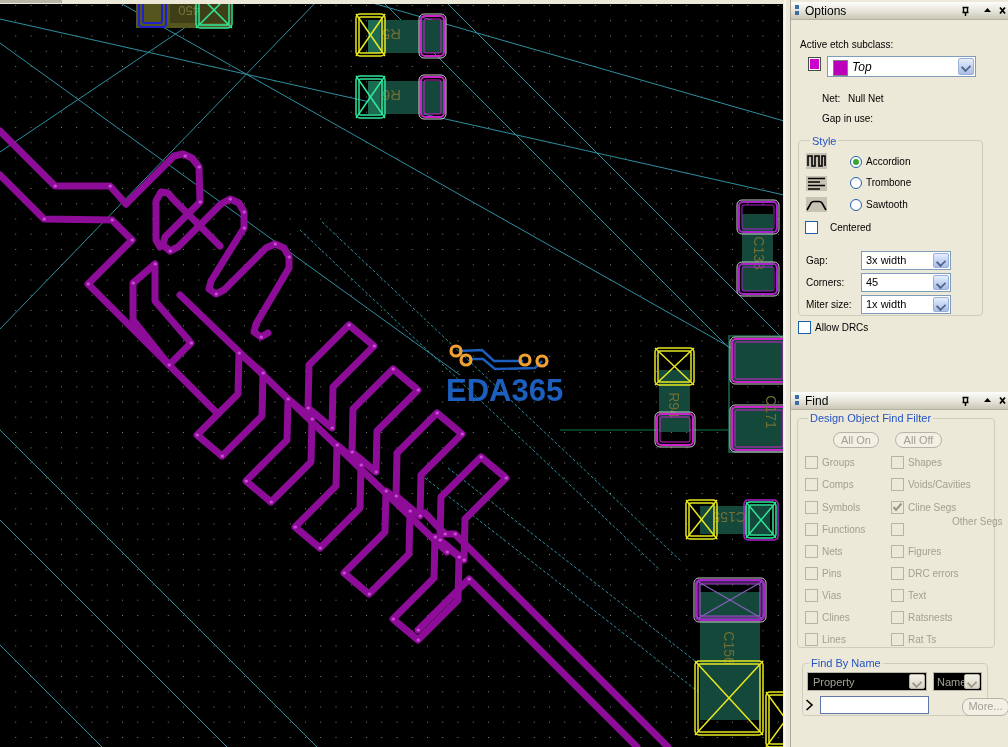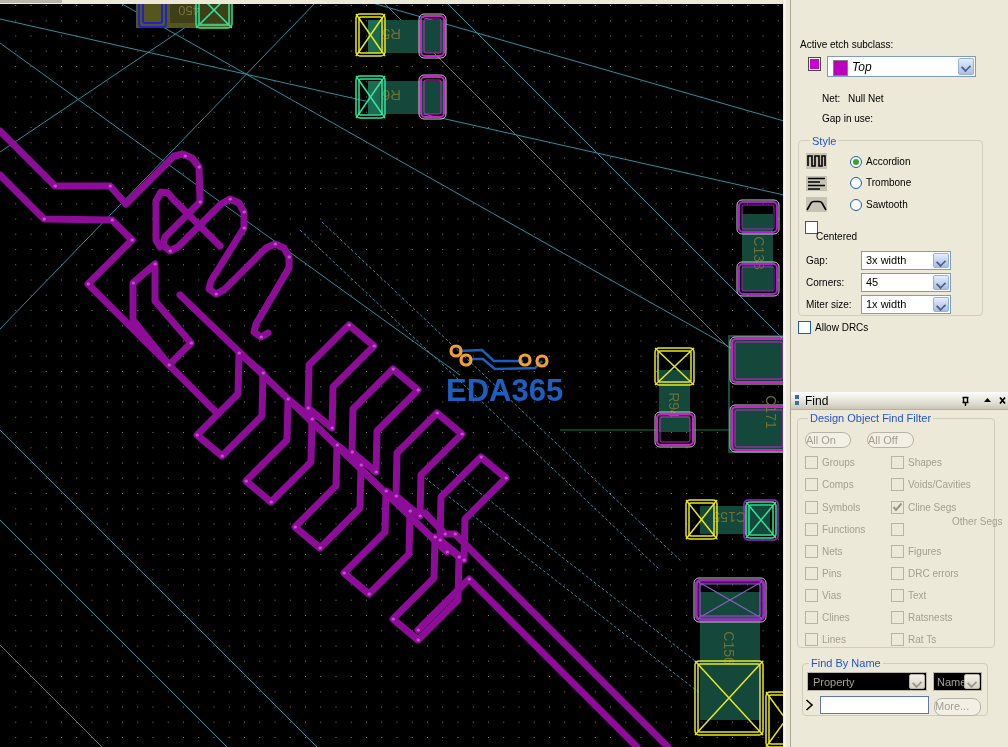--- a/index.html
+++ b/index.html
@@ -31,21 +31,21 @@
   .combo{position:absolute;background:#fff;border:1px solid #7f9db9;box-sizing:border-box;}
   .combo .btn{position:absolute;right:1px;top:1px;bottom:1px;width:16px;border-radius:2px;
       background:linear-gradient(#e6eefc,#c4d4f2 50%,#aabfe8);border:1px solid #9ab0d8;box-sizing:border-box;}
   .combo .btn:after{content:"";position:absolute;left:3px;top:4px;width:6px;height:6px;
       border-left:2px solid #4d6185;border-bottom:2px solid #4d6185;transform:rotate(-45deg) scale(1,0.8);}
   .combo.dis{background:#000000;border-color:#b7b4a6;}
   .combo.dis .btn{background:linear-gradient(#f4f2e8,#d8d5c5);border-color:#b7b4a6;}
   .combo.dis .btn:after{border-color:#9a978a;}
 
   .xpbtn{position:absolute;border:1px solid #b7b4a6;border-radius:8px;background:#f2efe4;
-       color:#a3a093;font-size:11px;text-align:left;}
+       color:#a3a093;font-size:11px;text-align:center;margin-left:28px;}
   .radio{position:absolute;width:12px;height:12px;border-radius:50%;background:#fff;border:1px solid #1d5fa9;box-sizing:border-box;}
   .radio.sel:after{content:"";position:absolute;left:2px;top:2px;width:6px;height:6px;border-radius:50%;
        background:#37a42c;}
 </style>
 </head>
 <body>
 <div id="canvas">
 <svg id="cv" width="784" height="747" viewBox="0 0 784 747" style="position:absolute;left:0;top:0;">
 <rect x="0" y="0" width="784" height="747" fill="#000"></rect>
 <path d="M15.2 5.5h1 M30.5 5.5h1 M45.8 5.5h1 M61.0 5.5h1 M76.2 5.5h1 M91.5 5.5h1 M106.8 5.5h1 M122.0 5.5h1 M137.2 5.5h1 M152.5 5.5h1 M167.8 5.5h1 M183.0 5.5h1 M198.2 5.5h1 M213.5 5.5h1 M228.8 5.5h1 M244.0 5.5h1 M259.2 5.5h1 M274.5 5.5h1 M289.8 5.5h1 M305.0 5.5h1 M320.2 5.5h1 M335.5 5.5h1 M350.8 5.5h1 M366.0 5.5h1 M381.2 5.5h1 M396.5 5.5h1 M411.8 5.5h1 M427.0 5.5h1 M442.2 5.5h1 M457.5 5.5h1 M472.8 5.5h1 M488.0 5.5h1 M503.2 5.5h1 M518.5 5.5h1 M533.8 5.5h1 M549.0 5.5h1 M564.2 5.5h1 M579.5 5.5h1 M594.8 5.5h1 M610.0 5.5h1 M625.2 5.5h1 M640.5 5.5h1 M655.8 5.5h1 M671.0 5.5h1 M686.2 5.5h1 M701.5 5.5h1 M716.8 5.5h1 M732.0 5.5h1 M747.2 5.5h1 M762.5 5.5h1 M777.8 5.5h1 M15.2 20.8h1 M30.5 20.8h1 M45.8 20.8h1 M61.0 20.8h1 M76.2 20.8h1 M91.5 20.8h1 M106.8 20.8h1 M122.0 20.8h1 M137.2 20.8h1 M152.5 20.8h1 M167.8 20.8h1 M183.0 20.8h1 M198.2 20.8h1 M213.5 20.8h1 M228.8 20.8h1 M244.0 20.8h1 M259.2 20.8h1 M274.5 20.8h1 M289.8 20.8h1 M305.0 20.8h1 M320.2 20.8h1 M335.5 20.8h1 M350.8 20.8h1 M366.0 20.8h1 M381.2 20.8h1 M396.5 20.8h1 M411.8 20.8h1 M427.0 20.8h1 M442.2 20.8h1 M457.5 20.8h1 M472.8 20.8h1 M488.0 20.8h1 M503.2 20.8h1 M518.5 20.8h1 M533.8 20.8h1 M549.0 20.8h1 M564.2 20.8h1 M579.5 20.8h1 M594.8 20.8h1 M610.0 20.8h1 M625.2 20.8h1 M640.5 20.8h1 M655.8 20.8h1 M671.0 20.8h1 M686.2 20.8h1 M701.5 20.8h1 M716.8 20.8h1 M732.0 20.8h1 M747.2 20.8h1 M762.5 20.8h1 M777.8 20.8h1 M15.2 36.0h1 M30.5 36.0h1 M45.8 36.0h1 M61.0 36.0h1 M76.2 36.0h1 M91.5 36.0h1 M106.8 36.0h1 M122.0 36.0h1 M137.2 36.0h1 M152.5 36.0h1 M167.8 36.0h1 M183.0 36.0h1 M198.2 36.0h1 M213.5 36.0h1 M228.8 36.0h1 M244.0 36.0h1 M259.2 36.0h1 M274.5 36.0h1 M289.8 36.0h1 M305.0 36.0h1 M320.2 36.0h1 M335.5 36.0h1 M350.8 36.0h1 M366.0 36.0h1 M381.2 36.0h1 M396.5 36.0h1 M411.8 36.0h1 M427.0 36.0h1 M442.2 36.0h1 M457.5 36.0h1 M472.8 36.0h1 M488.0 36.0h1 M503.2 36.0h1 M518.5 36.0h1 M533.8 36.0h1 M549.0 36.0h1 M564.2 36.0h1 M579.5 36.0h1 M594.8 36.0h1 M610.0 36.0h1 M625.2 36.0h1 M640.5 36.0h1 M655.8 36.0h1 M671.0 36.0h1 M686.2 36.0h1 M701.5 36.0h1 M716.8 36.0h1 M732.0 36.0h1 M747.2 36.0h1 M762.5 36.0h1 M777.8 36.0h1 M15.2 51.2h1 M30.5 51.2h1 M45.8 51.2h1 M61.0 51.2h1 M76.2 51.2h1 M91.5 51.2h1 M106.8 51.2h1 M122.0 51.2h1 M137.2 51.2h1 M152.5 51.2h1 M167.8 51.2h1 M183.0 51.2h1 M198.2 51.2h1 M213.5 51.2h1 M228.8 51.2h1 M244.0 51.2h1 M259.2 51.2h1 M274.5 51.2h1 M289.8 51.2h1 M305.0 51.2h1 M320.2 51.2h1 M335.5 51.2h1 M350.8 51.2h1 M366.0 51.2h1 M381.2 51.2h1 M396.5 51.2h1 M411.8 51.2h1 M427.0 51.2h1 M442.2 51.2h1 M457.5 51.2h1 M472.8 51.2h1 M488.0 51.2h1 M503.2 51.2h1 M518.5 51.2h1 M533.8 51.2h1 M549.0 51.2h1 M564.2 51.2h1 M579.5 51.2h1 M594.8 51.2h1 M610.0 51.2h1 M625.2 51.2h1 M640.5 51.2h1 M655.8 51.2h1 M671.0 51.2h1 M686.2 51.2h1 M701.5 51.2h1 M716.8 51.2h1 M732.0 51.2h1 M747.2 51.2h1 M762.5 51.2h1 M777.8 51.2h1 M15.2 66.5h1 M30.5 66.5h1 M45.8 66.5h1 M61.0 66.5h1 M76.2 66.5h1 M91.5 66.5h1 M106.8 66.5h1 M122.0 66.5h1 M137.2 66.5h1 M152.5 66.5h1 M167.8 66.5h1 M183.0 66.5h1 M198.2 66.5h1 M213.5 66.5h1 M228.8 66.5h1 M244.0 66.5h1 M259.2 66.5h1 M274.5 66.5h1 M289.8 66.5h1 M305.0 66.5h1 M320.2 66.5h1 M335.5 66.5h1 M350.8 66.5h1 M366.0 66.5h1 M381.2 66.5h1 M396.5 66.5h1 M411.8 66.5h1 M427.0 66.5h1 M442.2 66.5h1 M457.5 66.5h1 M472.8 66.5h1 M488.0 66.5h1 M503.2 66.5h1 M518.5 66.5h1 M533.8 66.5h1 M549.0 66.5h1 M564.2 66.5h1 M579.5 66.5h1 M594.8 66.5h1 M610.0 66.5h1 M625.2 66.5h1 M640.5 66.5h1 M655.8 66.5h1 M671.0 66.5h1 M686.2 66.5h1 M701.5 66.5h1 M716.8 66.5h1 M732.0 66.5h1 M747.2 66.5h1 M762.5 66.5h1 M777.8 66.5h1 M15.2 81.8h1 M30.5 81.8h1 M45.8 81.8h1 M61.0 81.8h1 M76.2 81.8h1 M91.5 81.8h1 M106.8 81.8h1 M122.0 81.8h1 M137.2 81.8h1 M152.5 81.8h1 M167.8 81.8h1 M183.0 81.8h1 M198.2 81.8h1 M213.5 81.8h1 M228.8 81.8h1 M244.0 81.8h1 M259.2 81.8h1 M274.5 81.8h1 M289.8 81.8h1 M305.0 81.8h1 M320.2 81.8h1 M335.5 81.8h1 M350.8 81.8h1 M366.0 81.8h1 M381.2 81.8h1 M396.5 81.8h1 M411.8 81.8h1 M427.0 81.8h1 M442.2 81.8h1 M457.5 81.8h1 M472.8 81.8h1 M488.0 81.8h1 M503.2 81.8h1 M518.5 81.8h1 M533.8 81.8h1 M549.0 81.8h1 M564.2 81.8h1 M579.5 81.8h1 M594.8 81.8h1 M610.0 81.8h1 M625.2 81.8h1 M640.5 81.8h1 M655.8 81.8h1 M671.0 81.8h1 M686.2 81.8h1 M701.5 81.8h1 M716.8 81.8h1 M732.0 81.8h1 M747.2 81.8h1 M762.5 81.8h1 M777.8 81.8h1 M15.2 97.0h1 M30.5 97.0h1 M45.8 97.0h1 M61.0 97.0h1 M76.2 97.0h1 M91.5 97.0h1 M106.8 97.0h1 M122.0 97.0h1 M137.2 97.0h1 M152.5 97.0h1 M167.8 97.0h1 M183.0 97.0h1 M198.2 97.0h1 M213.5 97.0h1 M228.8 97.0h1 M244.0 97.0h1 M259.2 97.0h1 M274.5 97.0h1 M289.8 97.0h1 M305.0 97.0h1 M320.2 97.0h1 M335.5 97.0h1 M350.8 97.0h1 M366.0 97.0h1 M381.2 97.0h1 M396.5 97.0h1 M411.8 97.0h1 M427.0 97.0h1 M442.2 97.0h1 M457.5 97.0h1 M472.8 97.0h1 M488.0 97.0h1 M503.2 97.0h1 M518.5 97.0h1 M533.8 97.0h1 M549.0 97.0h1 M564.2 97.0h1 M579.5 97.0h1 M594.8 97.0h1 M610.0 97.0h1 M625.2 97.0h1 M640.5 97.0h1 M655.8 97.0h1 M671.0 97.0h1 M686.2 97.0h1 M701.5 97.0h1 M716.8 97.0h1 M732.0 97.0h1 M747.2 97.0h1 M762.5 97.0h1 M777.8 97.0h1 M15.2 112.2h1 M30.5 112.2h1 M45.8 112.2h1 M61.0 112.2h1 M76.2 112.2h1 M91.5 112.2h1 M106.8 112.2h1 M122.0 112.2h1 M137.2 112.2h1 M152.5 112.2h1 M167.8 112.2h1 M183.0 112.2h1 M198.2 112.2h1 M213.5 112.2h1 M228.8 112.2h1 M244.0 112.2h1 M259.2 112.2h1 M274.5 112.2h1 M289.8 112.2h1 M305.0 112.2h1 M320.2 112.2h1 M335.5 112.2h1 M350.8 112.2h1 M366.0 112.2h1 M381.2 112.2h1 M396.5 112.2h1 M411.8 112.2h1 M427.0 112.2h1 M442.2 112.2h1 M457.5 112.2h1 M472.8 112.2h1 M488.0 112.2h1 M503.2 112.2h1 M518.5 112.2h1 M533.8 112.2h1 M549.0 112.2h1 M564.2 112.2h1 M579.5 112.2h1 M594.8 112.2h1 M610.0 112.2h1 M625.2 112.2h1 M640.5 112.2h1 M655.8 112.2h1 M671.0 112.2h1 M686.2 112.2h1 M701.5 112.2h1 M716.8 112.2h1 M732.0 112.2h1 M747.2 112.2h1 M762.5 112.2h1 M777.8 112.2h1 M15.2 127.5h1 M30.5 127.5h1 M45.8 127.5h1 M61.0 127.5h1 M76.2 127.5h1 M91.5 127.5h1 M106.8 127.5h1 M122.0 127.5h1 M137.2 127.5h1 M152.5 127.5h1 M167.8 127.5h1 M183.0 127.5h1 M198.2 127.5h1 M213.5 127.5h1 M228.8 127.5h1 M244.0 127.5h1 M259.2 127.5h1 M274.5 127.5h1 M289.8 127.5h1 M305.0 127.5h1 M320.2 127.5h1 M335.5 127.5h1 M350.8 127.5h1 M366.0 127.5h1 M381.2 127.5h1 M396.5 127.5h1 M411.8 127.5h1 M427.0 127.5h1 M442.2 127.5h1 M457.5 127.5h1 M472.8 127.5h1 M488.0 127.5h1 M503.2 127.5h1 M518.5 127.5h1 M533.8 127.5h1 M549.0 127.5h1 M564.2 127.5h1 M579.5 127.5h1 M594.8 127.5h1 M610.0 127.5h1 M625.2 127.5h1 M640.5 127.5h1 M655.8 127.5h1 M671.0 127.5h1 M686.2 127.5h1 M701.5 127.5h1 M716.8 127.5h1 M732.0 127.5h1 M747.2 127.5h1 M762.5 127.5h1 M777.8 127.5h1 M15.2 142.8h1 M30.5 142.8h1 M45.8 142.8h1 M61.0 142.8h1 M76.2 142.8h1 M91.5 142.8h1 M106.8 142.8h1 M122.0 142.8h1 M137.2 142.8h1 M152.5 142.8h1 M167.8 142.8h1 M183.0 142.8h1 M198.2 142.8h1 M213.5 142.8h1 M228.8 142.8h1 M244.0 142.8h1 M259.2 142.8h1 M274.5 142.8h1 M289.8 142.8h1 M305.0 142.8h1 M320.2 142.8h1 M335.5 142.8h1 M350.8 142.8h1 M366.0 142.8h1 M381.2 142.8h1 M396.5 142.8h1 M411.8 142.8h1 M427.0 142.8h1 M442.2 142.8h1 M457.5 142.8h1 M472.8 142.8h1 M488.0 142.8h1 M503.2 142.8h1 M518.5 142.8h1 M533.8 142.8h1 M549.0 142.8h1 M564.2 142.8h1 M579.5 142.8h1 M594.8 142.8h1 M610.0 142.8h1 M625.2 142.8h1 M640.5 142.8h1 M655.8 142.8h1 M671.0 142.8h1 M686.2 142.8h1 M701.5 142.8h1 M716.8 142.8h1 M732.0 142.8h1 M747.2 142.8h1 M762.5 142.8h1 M777.8 142.8h1 M15.2 158.0h1 M30.5 158.0h1 M45.8 158.0h1 M61.0 158.0h1 M76.2 158.0h1 M91.5 158.0h1 M106.8 158.0h1 M122.0 158.0h1 M137.2 158.0h1 M152.5 158.0h1 M167.8 158.0h1 M183.0 158.0h1 M198.2 158.0h1 M213.5 158.0h1 M228.8 158.0h1 M244.0 158.0h1 M259.2 158.0h1 M274.5 158.0h1 M289.8 158.0h1 M305.0 158.0h1 M320.2 158.0h1 M335.5 158.0h1 M350.8 158.0h1 M366.0 158.0h1 M381.2 158.0h1 M396.5 158.0h1 M411.8 158.0h1 M427.0 158.0h1 M442.2 158.0h1 M457.5 158.0h1 M472.8 158.0h1 M488.0 158.0h1 M503.2 158.0h1 M518.5 158.0h1 M533.8 158.0h1 M549.0 158.0h1 M564.2 158.0h1 M579.5 158.0h1 M594.8 158.0h1 M610.0 158.0h1 M625.2 158.0h1 M640.5 158.0h1 M655.8 158.0h1 M671.0 158.0h1 M686.2 158.0h1 M701.5 158.0h1 M716.8 158.0h1 M732.0 158.0h1 M747.2 158.0h1 M762.5 158.0h1 M777.8 158.0h1 M15.2 173.2h1 M30.5 173.2h1 M45.8 173.2h1 M61.0 173.2h1 M76.2 173.2h1 M91.5 173.2h1 M106.8 173.2h1 M122.0 173.2h1 M137.2 173.2h1 M152.5 173.2h1 M167.8 173.2h1 M183.0 173.2h1 M198.2 173.2h1 M213.5 173.2h1 M228.8 173.2h1 M244.0 173.2h1 M259.2 173.2h1 M274.5 173.2h1 M289.8 173.2h1 M305.0 173.2h1 M320.2 173.2h1 M335.5 173.2h1 M350.8 173.2h1 M366.0 173.2h1 M381.2 173.2h1 M396.5 173.2h1 M411.8 173.2h1 M427.0 173.2h1 M442.2 173.2h1 M457.5 173.2h1 M472.8 173.2h1 M488.0 173.2h1 M503.2 173.2h1 M518.5 173.2h1 M533.8 173.2h1 M549.0 173.2h1 M564.2 173.2h1 M579.5 173.2h1 M594.8 173.2h1 M610.0 173.2h1 M625.2 173.2h1 M640.5 173.2h1 M655.8 173.2h1 M671.0 173.2h1 M686.2 173.2h1 M701.5 173.2h1 M716.8 173.2h1 M732.0 173.2h1 M747.2 173.2h1 M762.5 173.2h1 M777.8 173.2h1 M15.2 188.5h1 M30.5 188.5h1 M45.8 188.5h1 M61.0 188.5h1 M76.2 188.5h1 M91.5 188.5h1 M106.8 188.5h1 M122.0 188.5h1 M137.2 188.5h1 M152.5 188.5h1 M167.8 188.5h1 M183.0 188.5h1 M198.2 188.5h1 M213.5 188.5h1 M228.8 188.5h1 M244.0 188.5h1 M259.2 188.5h1 M274.5 188.5h1 M289.8 188.5h1 M305.0 188.5h1 M320.2 188.5h1 M335.5 188.5h1 M350.8 188.5h1 M366.0 188.5h1 M381.2 188.5h1 M396.5 188.5h1 M411.8 188.5h1 M427.0 188.5h1 M442.2 188.5h1 M457.5 188.5h1 M472.8 188.5h1 M488.0 188.5h1 M503.2 188.5h1 M518.5 188.5h1 M533.8 188.5h1 M549.0 188.5h1 M564.2 188.5h1 M579.5 188.5h1 M594.8 188.5h1 M610.0 188.5h1 M625.2 188.5h1 M640.5 188.5h1 M655.8 188.5h1 M671.0 188.5h1 M686.2 188.5h1 M701.5 188.5h1 M716.8 188.5h1 M732.0 188.5h1 M747.2 188.5h1 M762.5 188.5h1 M777.8 188.5h1 M15.2 203.8h1 M30.5 203.8h1 M45.8 203.8h1 M61.0 203.8h1 M76.2 203.8h1 M91.5 203.8h1 M106.8 203.8h1 M122.0 203.8h1 M137.2 203.8h1 M152.5 203.8h1 M167.8 203.8h1 M183.0 203.8h1 M198.2 203.8h1 M213.5 203.8h1 M228.8 203.8h1 M244.0 203.8h1 M259.2 203.8h1 M274.5 203.8h1 M289.8 203.8h1 M305.0 203.8h1 M320.2 203.8h1 M335.5 203.8h1 M350.8 203.8h1 M366.0 203.8h1 M381.2 203.8h1 M396.5 203.8h1 M411.8 203.8h1 M427.0 203.8h1 M442.2 203.8h1 M457.5 203.8h1 M472.8 203.8h1 M488.0 203.8h1 M503.2 203.8h1 M518.5 203.8h1 M533.8 203.8h1 M549.0 203.8h1 M564.2 203.8h1 M579.5 203.8h1 M594.8 203.8h1 M610.0 203.8h1 M625.2 203.8h1 M640.5 203.8h1 M655.8 203.8h1 M671.0 203.8h1 M686.2 203.8h1 M701.5 203.8h1 M716.8 203.8h1 M732.0 203.8h1 M747.2 203.8h1 M762.5 203.8h1 M777.8 203.8h1 M15.2 219.0h1 M30.5 219.0h1 M45.8 219.0h1 M61.0 219.0h1 M76.2 219.0h1 M91.5 219.0h1 M106.8 219.0h1 M122.0 219.0h1 M137.2 219.0h1 M152.5 219.0h1 M167.8 219.0h1 M183.0 219.0h1 M198.2 219.0h1 M213.5 219.0h1 M228.8 219.0h1 M244.0 219.0h1 M259.2 219.0h1 M274.5 219.0h1 M289.8 219.0h1 M305.0 219.0h1 M320.2 219.0h1 M335.5 219.0h1 M350.8 219.0h1 M366.0 219.0h1 M381.2 219.0h1 M396.5 219.0h1 M411.8 219.0h1 M427.0 219.0h1 M442.2 219.0h1 M457.5 219.0h1 M472.8 219.0h1 M488.0 219.0h1 M503.2 219.0h1 M518.5 219.0h1 M533.8 219.0h1 M549.0 219.0h1 M564.2 219.0h1 M579.5 219.0h1 M594.8 219.0h1 M610.0 219.0h1 M625.2 219.0h1 M640.5 219.0h1 M655.8 219.0h1 M671.0 219.0h1 M686.2 219.0h1 M701.5 219.0h1 M716.8 219.0h1 M732.0 219.0h1 M747.2 219.0h1 M762.5 219.0h1 M777.8 219.0h1 M15.2 234.2h1 M30.5 234.2h1 M45.8 234.2h1 M61.0 234.2h1 M76.2 234.2h1 M91.5 234.2h1 M106.8 234.2h1 M122.0 234.2h1 M137.2 234.2h1 M152.5 234.2h1 M167.8 234.2h1 M183.0 234.2h1 M198.2 234.2h1 M213.5 234.2h1 M228.8 234.2h1 M244.0 234.2h1 M259.2 234.2h1 M274.5 234.2h1 M289.8 234.2h1 M305.0 234.2h1 M320.2 234.2h1 M335.5 234.2h1 M350.8 234.2h1 M366.0 234.2h1 M381.2 234.2h1 M396.5 234.2h1 M411.8 234.2h1 M427.0 234.2h1 M442.2 234.2h1 M457.5 234.2h1 M472.8 234.2h1 M488.0 234.2h1 M503.2 234.2h1 M518.5 234.2h1 M533.8 234.2h1 M549.0 234.2h1 M564.2 234.2h1 M579.5 234.2h1 M594.8 234.2h1 M610.0 234.2h1 M625.2 234.2h1 M640.5 234.2h1 M655.8 234.2h1 M671.0 234.2h1 M686.2 234.2h1 M701.5 234.2h1 M716.8 234.2h1 M732.0 234.2h1 M747.2 234.2h1 M762.5 234.2h1 M777.8 234.2h1 M15.2 249.5h1 M30.5 249.5h1 M45.8 249.5h1 M61.0 249.5h1 M76.2 249.5h1 M91.5 249.5h1 M106.8 249.5h1 M122.0 249.5h1 M137.2 249.5h1 M152.5 249.5h1 M167.8 249.5h1 M183.0 249.5h1 M198.2 249.5h1 M213.5 249.5h1 M228.8 249.5h1 M244.0 249.5h1 M259.2 249.5h1 M274.5 249.5h1 M289.8 249.5h1 M305.0 249.5h1 M320.2 249.5h1 M335.5 249.5h1 M350.8 249.5h1 M366.0 249.5h1 M381.2 249.5h1 M396.5 249.5h1 M411.8 249.5h1 M427.0 249.5h1 M442.2 249.5h1 M457.5 249.5h1 M472.8 249.5h1 M488.0 249.5h1 M503.2 249.5h1 M518.5 249.5h1 M533.8 249.5h1 M549.0 249.5h1 M564.2 249.5h1 M579.5 249.5h1 M594.8 249.5h1 M610.0 249.5h1 M625.2 249.5h1 M640.5 249.5h1 M655.8 249.5h1 M671.0 249.5h1 M686.2 249.5h1 M701.5 249.5h1 M716.8 249.5h1 M732.0 249.5h1 M747.2 249.5h1 M762.5 249.5h1 M777.8 249.5h1 M15.2 264.8h1 M30.5 264.8h1 M45.8 264.8h1 M61.0 264.8h1 M76.2 264.8h1 M91.5 264.8h1 M106.8 264.8h1 M122.0 264.8h1 M137.2 264.8h1 M152.5 264.8h1 M167.8 264.8h1 M183.0 264.8h1 M198.2 264.8h1 M213.5 264.8h1 M228.8 264.8h1 M244.0 264.8h1 M259.2 264.8h1 M274.5 264.8h1 M289.8 264.8h1 M305.0 264.8h1 M320.2 264.8h1 M335.5 264.8h1 M350.8 264.8h1 M366.0 264.8h1 M381.2 264.8h1 M396.5 264.8h1 M411.8 264.8h1 M427.0 264.8h1 M442.2 264.8h1 M457.5 264.8h1 M472.8 264.8h1 M488.0 264.8h1 M503.2 264.8h1 M518.5 264.8h1 M533.8 264.8h1 M549.0 264.8h1 M564.2 264.8h1 M579.5 264.8h1 M594.8 264.8h1 M610.0 264.8h1 M625.2 264.8h1 M640.5 264.8h1 M655.8 264.8h1 M671.0 264.8h1 M686.2 264.8h1 M701.5 264.8h1 M716.8 264.8h1 M732.0 264.8h1 M747.2 264.8h1 M762.5 264.8h1 M777.8 264.8h1 M15.2 280.0h1 M30.5 280.0h1 M45.8 280.0h1 M61.0 280.0h1 M76.2 280.0h1 M91.5 280.0h1 M106.8 280.0h1 M122.0 280.0h1 M137.2 280.0h1 M152.5 280.0h1 M167.8 280.0h1 M183.0 280.0h1 M198.2 280.0h1 M213.5 280.0h1 M228.8 280.0h1 M244.0 280.0h1 M259.2 280.0h1 M274.5 280.0h1 M289.8 280.0h1 M305.0 280.0h1 M320.2 280.0h1 M335.5 280.0h1 M350.8 280.0h1 M366.0 280.0h1 M381.2 280.0h1 M396.5 280.0h1 M411.8 280.0h1 M427.0 280.0h1 M442.2 280.0h1 M457.5 280.0h1 M472.8 280.0h1 M488.0 280.0h1 M503.2 280.0h1 M518.5 280.0h1 M533.8 280.0h1 M549.0 280.0h1 M564.2 280.0h1 M579.5 280.0h1 M594.8 280.0h1 M610.0 280.0h1 M625.2 280.0h1 M640.5 280.0h1 M655.8 280.0h1 M671.0 280.0h1 M686.2 280.0h1 M701.5 280.0h1 M716.8 280.0h1 M732.0 280.0h1 M747.2 280.0h1 M762.5 280.0h1 M777.8 280.0h1 M15.2 295.2h1 M30.5 295.2h1 M45.8 295.2h1 M61.0 295.2h1 M76.2 295.2h1 M91.5 295.2h1 M106.8 295.2h1 M122.0 295.2h1 M137.2 295.2h1 M152.5 295.2h1 M167.8 295.2h1 M183.0 295.2h1 M198.2 295.2h1 M213.5 295.2h1 M228.8 295.2h1 M244.0 295.2h1 M259.2 295.2h1 M274.5 295.2h1 M289.8 295.2h1 M305.0 295.2h1 M320.2 295.2h1 M335.5 295.2h1 M350.8 295.2h1 M366.0 295.2h1 M381.2 295.2h1 M396.5 295.2h1 M411.8 295.2h1 M427.0 295.2h1 M442.2 295.2h1 M457.5 295.2h1 M472.8 295.2h1 M488.0 295.2h1 M503.2 295.2h1 M518.5 295.2h1 M533.8 295.2h1 M549.0 295.2h1 M564.2 295.2h1 M579.5 295.2h1 M594.8 295.2h1 M610.0 295.2h1 M625.2 295.2h1 M640.5 295.2h1 M655.8 295.2h1 M671.0 295.2h1 M686.2 295.2h1 M701.5 295.2h1 M716.8 295.2h1 M732.0 295.2h1 M747.2 295.2h1 M762.5 295.2h1 M777.8 295.2h1 M15.2 310.5h1 M30.5 310.5h1 M45.8 310.5h1 M61.0 310.5h1 M76.2 310.5h1 M91.5 310.5h1 M106.8 310.5h1 M122.0 310.5h1 M137.2 310.5h1 M152.5 310.5h1 M167.8 310.5h1 M183.0 310.5h1 M198.2 310.5h1 M213.5 310.5h1 M228.8 310.5h1 M244.0 310.5h1 M259.2 310.5h1 M274.5 310.5h1 M289.8 310.5h1 M305.0 310.5h1 M320.2 310.5h1 M335.5 310.5h1 M350.8 310.5h1 M366.0 310.5h1 M381.2 310.5h1 M396.5 310.5h1 M411.8 310.5h1 M427.0 310.5h1 M442.2 310.5h1 M457.5 310.5h1 M472.8 310.5h1 M488.0 310.5h1 M503.2 310.5h1 M518.5 310.5h1 M533.8 310.5h1 M549.0 310.5h1 M564.2 310.5h1 M579.5 310.5h1 M594.8 310.5h1 M610.0 310.5h1 M625.2 310.5h1 M640.5 310.5h1 M655.8 310.5h1 M671.0 310.5h1 M686.2 310.5h1 M701.5 310.5h1 M716.8 310.5h1 M732.0 310.5h1 M747.2 310.5h1 M762.5 310.5h1 M777.8 310.5h1 M15.2 325.8h1 M30.5 325.8h1 M45.8 325.8h1 M61.0 325.8h1 M76.2 325.8h1 M91.5 325.8h1 M106.8 325.8h1 M122.0 325.8h1 M137.2 325.8h1 M152.5 325.8h1 M167.8 325.8h1 M183.0 325.8h1 M198.2 325.8h1 M213.5 325.8h1 M228.8 325.8h1 M244.0 325.8h1 M259.2 325.8h1 M274.5 325.8h1 M289.8 325.8h1 M305.0 325.8h1 M320.2 325.8h1 M335.5 325.8h1 M350.8 325.8h1 M366.0 325.8h1 M381.2 325.8h1 M396.5 325.8h1 M411.8 325.8h1 M427.0 325.8h1 M442.2 325.8h1 M457.5 325.8h1 M472.8 325.8h1 M488.0 325.8h1 M503.2 325.8h1 M518.5 325.8h1 M533.8 325.8h1 M549.0 325.8h1 M564.2 325.8h1 M579.5 325.8h1 M594.8 325.8h1 M610.0 325.8h1 M625.2 325.8h1 M640.5 325.8h1 M655.8 325.8h1 M671.0 325.8h1 M686.2 325.8h1 M701.5 325.8h1 M716.8 325.8h1 M732.0 325.8h1 M747.2 325.8h1 M762.5 325.8h1 M777.8 325.8h1 M15.2 341.0h1 M30.5 341.0h1 M45.8 341.0h1 M61.0 341.0h1 M76.2 341.0h1 M91.5 341.0h1 M106.8 341.0h1 M122.0 341.0h1 M137.2 341.0h1 M152.5 341.0h1 M167.8 341.0h1 M183.0 341.0h1 M198.2 341.0h1 M213.5 341.0h1 M228.8 341.0h1 M244.0 341.0h1 M259.2 341.0h1 M274.5 341.0h1 M289.8 341.0h1 M305.0 341.0h1 M320.2 341.0h1 M335.5 341.0h1 M350.8 341.0h1 M366.0 341.0h1 M381.2 341.0h1 M396.5 341.0h1 M411.8 341.0h1 M427.0 341.0h1 M442.2 341.0h1 M457.5 341.0h1 M472.8 341.0h1 M488.0 341.0h1 M503.2 341.0h1 M518.5 341.0h1 M533.8 341.0h1 M549.0 341.0h1 M564.2 341.0h1 M579.5 341.0h1 M594.8 341.0h1 M610.0 341.0h1 M625.2 341.0h1 M640.5 341.0h1 M655.8 341.0h1 M671.0 341.0h1 M686.2 341.0h1 M701.5 341.0h1 M716.8 341.0h1 M732.0 341.0h1 M747.2 341.0h1 M762.5 341.0h1 M777.8 341.0h1 M15.2 356.2h1 M30.5 356.2h1 M45.8 356.2h1 M61.0 356.2h1 M76.2 356.2h1 M91.5 356.2h1 M106.8 356.2h1 M122.0 356.2h1 M137.2 356.2h1 M152.5 356.2h1 M167.8 356.2h1 M183.0 356.2h1 M198.2 356.2h1 M213.5 356.2h1 M228.8 356.2h1 M244.0 356.2h1 M259.2 356.2h1 M274.5 356.2h1 M289.8 356.2h1 M305.0 356.2h1 M320.2 356.2h1 M335.5 356.2h1 M350.8 356.2h1 M366.0 356.2h1 M381.2 356.2h1 M396.5 356.2h1 M411.8 356.2h1 M427.0 356.2h1 M442.2 356.2h1 M457.5 356.2h1 M472.8 356.2h1 M488.0 356.2h1 M503.2 356.2h1 M518.5 356.2h1 M533.8 356.2h1 M549.0 356.2h1 M564.2 356.2h1 M579.5 356.2h1 M594.8 356.2h1 M610.0 356.2h1 M625.2 356.2h1 M640.5 356.2h1 M655.8 356.2h1 M671.0 356.2h1 M686.2 356.2h1 M701.5 356.2h1 M716.8 356.2h1 M732.0 356.2h1 M747.2 356.2h1 M762.5 356.2h1 M777.8 356.2h1 M15.2 371.5h1 M30.5 371.5h1 M45.8 371.5h1 M61.0 371.5h1 M76.2 371.5h1 M91.5 371.5h1 M106.8 371.5h1 M122.0 371.5h1 M137.2 371.5h1 M152.5 371.5h1 M167.8 371.5h1 M183.0 371.5h1 M198.2 371.5h1 M213.5 371.5h1 M228.8 371.5h1 M244.0 371.5h1 M259.2 371.5h1 M274.5 371.5h1 M289.8 371.5h1 M305.0 371.5h1 M320.2 371.5h1 M335.5 371.5h1 M350.8 371.5h1 M366.0 371.5h1 M381.2 371.5h1 M396.5 371.5h1 M411.8 371.5h1 M427.0 371.5h1 M442.2 371.5h1 M457.5 371.5h1 M472.8 371.5h1 M488.0 371.5h1 M503.2 371.5h1 M518.5 371.5h1 M533.8 371.5h1 M549.0 371.5h1 M564.2 371.5h1 M579.5 371.5h1 M594.8 371.5h1 M610.0 371.5h1 M625.2 371.5h1 M640.5 371.5h1 M655.8 371.5h1 M671.0 371.5h1 M686.2 371.5h1 M701.5 371.5h1 M716.8 371.5h1 M732.0 371.5h1 M747.2 371.5h1 M762.5 371.5h1 M777.8 371.5h1 M15.2 386.8h1 M30.5 386.8h1 M45.8 386.8h1 M61.0 386.8h1 M76.2 386.8h1 M91.5 386.8h1 M106.8 386.8h1 M122.0 386.8h1 M137.2 386.8h1 M152.5 386.8h1 M167.8 386.8h1 M183.0 386.8h1 M198.2 386.8h1 M213.5 386.8h1 M228.8 386.8h1 M244.0 386.8h1 M259.2 386.8h1 M274.5 386.8h1 M289.8 386.8h1 M305.0 386.8h1 M320.2 386.8h1 M335.5 386.8h1 M350.8 386.8h1 M366.0 386.8h1 M381.2 386.8h1 M396.5 386.8h1 M411.8 386.8h1 M427.0 386.8h1 M442.2 386.8h1 M457.5 386.8h1 M472.8 386.8h1 M488.0 386.8h1 M503.2 386.8h1 M518.5 386.8h1 M533.8 386.8h1 M549.0 386.8h1 M564.2 386.8h1 M579.5 386.8h1 M594.8 386.8h1 M610.0 386.8h1 M625.2 386.8h1 M640.5 386.8h1 M655.8 386.8h1 M671.0 386.8h1 M686.2 386.8h1 M701.5 386.8h1 M716.8 386.8h1 M732.0 386.8h1 M747.2 386.8h1 M762.5 386.8h1 M777.8 386.8h1 M15.2 402.0h1 M30.5 402.0h1 M45.8 402.0h1 M61.0 402.0h1 M76.2 402.0h1 M91.5 402.0h1 M106.8 402.0h1 M122.0 402.0h1 M137.2 402.0h1 M152.5 402.0h1 M167.8 402.0h1 M183.0 402.0h1 M198.2 402.0h1 M213.5 402.0h1 M228.8 402.0h1 M244.0 402.0h1 M259.2 402.0h1 M274.5 402.0h1 M289.8 402.0h1 M305.0 402.0h1 M320.2 402.0h1 M335.5 402.0h1 M350.8 402.0h1 M366.0 402.0h1 M381.2 402.0h1 M396.5 402.0h1 M411.8 402.0h1 M427.0 402.0h1 M442.2 402.0h1 M457.5 402.0h1 M472.8 402.0h1 M488.0 402.0h1 M503.2 402.0h1 M518.5 402.0h1 M533.8 402.0h1 M549.0 402.0h1 M564.2 402.0h1 M579.5 402.0h1 M594.8 402.0h1 M610.0 402.0h1 M625.2 402.0h1 M640.5 402.0h1 M655.8 402.0h1 M671.0 402.0h1 M686.2 402.0h1 M701.5 402.0h1 M716.8 402.0h1 M732.0 402.0h1 M747.2 402.0h1 M762.5 402.0h1 M777.8 402.0h1 M15.2 417.2h1 M30.5 417.2h1 M45.8 417.2h1 M61.0 417.2h1 M76.2 417.2h1 M91.5 417.2h1 M106.8 417.2h1 M122.0 417.2h1 M137.2 417.2h1 M152.5 417.2h1 M167.8 417.2h1 M183.0 417.2h1 M198.2 417.2h1 M213.5 417.2h1 M228.8 417.2h1 M244.0 417.2h1 M259.2 417.2h1 M274.5 417.2h1 M289.8 417.2h1 M305.0 417.2h1 M320.2 417.2h1 M335.5 417.2h1 M350.8 417.2h1 M366.0 417.2h1 M381.2 417.2h1 M396.5 417.2h1 M411.8 417.2h1 M427.0 417.2h1 M442.2 417.2h1 M457.5 417.2h1 M472.8 417.2h1 M488.0 417.2h1 M503.2 417.2h1 M518.5 417.2h1 M533.8 417.2h1 M549.0 417.2h1 M564.2 417.2h1 M579.5 417.2h1 M594.8 417.2h1 M610.0 417.2h1 M625.2 417.2h1 M640.5 417.2h1 M655.8 417.2h1 M671.0 417.2h1 M686.2 417.2h1 M701.5 417.2h1 M716.8 417.2h1 M732.0 417.2h1 M747.2 417.2h1 M762.5 417.2h1 M777.8 417.2h1 M15.2 432.5h1 M30.5 432.5h1 M45.8 432.5h1 M61.0 432.5h1 M76.2 432.5h1 M91.5 432.5h1 M106.8 432.5h1 M122.0 432.5h1 M137.2 432.5h1 M152.5 432.5h1 M167.8 432.5h1 M183.0 432.5h1 M198.2 432.5h1 M213.5 432.5h1 M228.8 432.5h1 M244.0 432.5h1 M259.2 432.5h1 M274.5 432.5h1 M289.8 432.5h1 M305.0 432.5h1 M320.2 432.5h1 M335.5 432.5h1 M350.8 432.5h1 M366.0 432.5h1 M381.2 432.5h1 M396.5 432.5h1 M411.8 432.5h1 M427.0 432.5h1 M442.2 432.5h1 M457.5 432.5h1 M472.8 432.5h1 M488.0 432.5h1 M503.2 432.5h1 M518.5 432.5h1 M533.8 432.5h1 M549.0 432.5h1 M564.2 432.5h1 M579.5 432.5h1 M594.8 432.5h1 M610.0 432.5h1 M625.2 432.5h1 M640.5 432.5h1 M655.8 432.5h1 M671.0 432.5h1 M686.2 432.5h1 M701.5 432.5h1 M716.8 432.5h1 M732.0 432.5h1 M747.2 432.5h1 M762.5 432.5h1 M777.8 432.5h1 M15.2 447.8h1 M30.5 447.8h1 M45.8 447.8h1 M61.0 447.8h1 M76.2 447.8h1 M91.5 447.8h1 M106.8 447.8h1 M122.0 447.8h1 M137.2 447.8h1 M152.5 447.8h1 M167.8 447.8h1 M183.0 447.8h1 M198.2 447.8h1 M213.5 447.8h1 M228.8 447.8h1 M244.0 447.8h1 M259.2 447.8h1 M274.5 447.8h1 M289.8 447.8h1 M305.0 447.8h1 M320.2 447.8h1 M335.5 447.8h1 M350.8 447.8h1 M366.0 447.8h1 M381.2 447.8h1 M396.5 447.8h1 M411.8 447.8h1 M427.0 447.8h1 M442.2 447.8h1 M457.5 447.8h1 M472.8 447.8h1 M488.0 447.8h1 M503.2 447.8h1 M518.5 447.8h1 M533.8 447.8h1 M549.0 447.8h1 M564.2 447.8h1 M579.5 447.8h1 M594.8 447.8h1 M610.0 447.8h1 M625.2 447.8h1 M640.5 447.8h1 M655.8 447.8h1 M671.0 447.8h1 M686.2 447.8h1 M701.5 447.8h1 M716.8 447.8h1 M732.0 447.8h1 M747.2 447.8h1 M762.5 447.8h1 M777.8 447.8h1 M15.2 463.0h1 M30.5 463.0h1 M45.8 463.0h1 M61.0 463.0h1 M76.2 463.0h1 M91.5 463.0h1 M106.8 463.0h1 M122.0 463.0h1 M137.2 463.0h1 M152.5 463.0h1 M167.8 463.0h1 M183.0 463.0h1 M198.2 463.0h1 M213.5 463.0h1 M228.8 463.0h1 M244.0 463.0h1 M259.2 463.0h1 M274.5 463.0h1 M289.8 463.0h1 M305.0 463.0h1 M320.2 463.0h1 M335.5 463.0h1 M350.8 463.0h1 M366.0 463.0h1 M381.2 463.0h1 M396.5 463.0h1 M411.8 463.0h1 M427.0 463.0h1 M442.2 463.0h1 M457.5 463.0h1 M472.8 463.0h1 M488.0 463.0h1 M503.2 463.0h1 M518.5 463.0h1 M533.8 463.0h1 M549.0 463.0h1 M564.2 463.0h1 M579.5 463.0h1 M594.8 463.0h1 M610.0 463.0h1 M625.2 463.0h1 M640.5 463.0h1 M655.8 463.0h1 M671.0 463.0h1 M686.2 463.0h1 M701.5 463.0h1 M716.8 463.0h1 M732.0 463.0h1 M747.2 463.0h1 M762.5 463.0h1 M777.8 463.0h1 M15.2 478.2h1 M30.5 478.2h1 M45.8 478.2h1 M61.0 478.2h1 M76.2 478.2h1 M91.5 478.2h1 M106.8 478.2h1 M122.0 478.2h1 M137.2 478.2h1 M152.5 478.2h1 M167.8 478.2h1 M183.0 478.2h1 M198.2 478.2h1 M213.5 478.2h1 M228.8 478.2h1 M244.0 478.2h1 M259.2 478.2h1 M274.5 478.2h1 M289.8 478.2h1 M305.0 478.2h1 M320.2 478.2h1 M335.5 478.2h1 M350.8 478.2h1 M366.0 478.2h1 M381.2 478.2h1 M396.5 478.2h1 M411.8 478.2h1 M427.0 478.2h1 M442.2 478.2h1 M457.5 478.2h1 M472.8 478.2h1 M488.0 478.2h1 M503.2 478.2h1 M518.5 478.2h1 M533.8 478.2h1 M549.0 478.2h1 M564.2 478.2h1 M579.5 478.2h1 M594.8 478.2h1 M610.0 478.2h1 M625.2 478.2h1 M640.5 478.2h1 M655.8 478.2h1 M671.0 478.2h1 M686.2 478.2h1 M701.5 478.2h1 M716.8 478.2h1 M732.0 478.2h1 M747.2 478.2h1 M762.5 478.2h1 M777.8 478.2h1 M15.2 493.5h1 M30.5 493.5h1 M45.8 493.5h1 M61.0 493.5h1 M76.2 493.5h1 M91.5 493.5h1 M106.8 493.5h1 M122.0 493.5h1 M137.2 493.5h1 M152.5 493.5h1 M167.8 493.5h1 M183.0 493.5h1 M198.2 493.5h1 M213.5 493.5h1 M228.8 493.5h1 M244.0 493.5h1 M259.2 493.5h1 M274.5 493.5h1 M289.8 493.5h1 M305.0 493.5h1 M320.2 493.5h1 M335.5 493.5h1 M350.8 493.5h1 M366.0 493.5h1 M381.2 493.5h1 M396.5 493.5h1 M411.8 493.5h1 M427.0 493.5h1 M442.2 493.5h1 M457.5 493.5h1 M472.8 493.5h1 M488.0 493.5h1 M503.2 493.5h1 M518.5 493.5h1 M533.8 493.5h1 M549.0 493.5h1 M564.2 493.5h1 M579.5 493.5h1 M594.8 493.5h1 M610.0 493.5h1 M625.2 493.5h1 M640.5 493.5h1 M655.8 493.5h1 M671.0 493.5h1 M686.2 493.5h1 M701.5 493.5h1 M716.8 493.5h1 M732.0 493.5h1 M747.2 493.5h1 M762.5 493.5h1 M777.8 493.5h1 M15.2 508.8h1 M30.5 508.8h1 M45.8 508.8h1 M61.0 508.8h1 M76.2 508.8h1 M91.5 508.8h1 M106.8 508.8h1 M122.0 508.8h1 M137.2 508.8h1 M152.5 508.8h1 M167.8 508.8h1 M183.0 508.8h1 M198.2 508.8h1 M213.5 508.8h1 M228.8 508.8h1 M244.0 508.8h1 M259.2 508.8h1 M274.5 508.8h1 M289.8 508.8h1 M305.0 508.8h1 M320.2 508.8h1 M335.5 508.8h1 M350.8 508.8h1 M366.0 508.8h1 M381.2 508.8h1 M396.5 508.8h1 M411.8 508.8h1 M427.0 508.8h1 M442.2 508.8h1 M457.5 508.8h1 M472.8 508.8h1 M488.0 508.8h1 M503.2 508.8h1 M518.5 508.8h1 M533.8 508.8h1 M549.0 508.8h1 M564.2 508.8h1 M579.5 508.8h1 M594.8 508.8h1 M610.0 508.8h1 M625.2 508.8h1 M640.5 508.8h1 M655.8 508.8h1 M671.0 508.8h1 M686.2 508.8h1 M701.5 508.8h1 M716.8 508.8h1 M732.0 508.8h1 M747.2 508.8h1 M762.5 508.8h1 M777.8 508.8h1 M15.2 524.0h1 M30.5 524.0h1 M45.8 524.0h1 M61.0 524.0h1 M76.2 524.0h1 M91.5 524.0h1 M106.8 524.0h1 M122.0 524.0h1 M137.2 524.0h1 M152.5 524.0h1 M167.8 524.0h1 M183.0 524.0h1 M198.2 524.0h1 M213.5 524.0h1 M228.8 524.0h1 M244.0 524.0h1 M259.2 524.0h1 M274.5 524.0h1 M289.8 524.0h1 M305.0 524.0h1 M320.2 524.0h1 M335.5 524.0h1 M350.8 524.0h1 M366.0 524.0h1 M381.2 524.0h1 M396.5 524.0h1 M411.8 524.0h1 M427.0 524.0h1 M442.2 524.0h1 M457.5 524.0h1 M472.8 524.0h1 M488.0 524.0h1 M503.2 524.0h1 M518.5 524.0h1 M533.8 524.0h1 M549.0 524.0h1 M564.2 524.0h1 M579.5 524.0h1 M594.8 524.0h1 M610.0 524.0h1 M625.2 524.0h1 M640.5 524.0h1 M655.8 524.0h1 M671.0 524.0h1 M686.2 524.0h1 M701.5 524.0h1 M716.8 524.0h1 M732.0 524.0h1 M747.2 524.0h1 M762.5 524.0h1 M777.8 524.0h1 M15.2 539.2h1 M30.5 539.2h1 M45.8 539.2h1 M61.0 539.2h1 M76.2 539.2h1 M91.5 539.2h1 M106.8 539.2h1 M122.0 539.2h1 M137.2 539.2h1 M152.5 539.2h1 M167.8 539.2h1 M183.0 539.2h1 M198.2 539.2h1 M213.5 539.2h1 M228.8 539.2h1 M244.0 539.2h1 M259.2 539.2h1 M274.5 539.2h1 M289.8 539.2h1 M305.0 539.2h1 M320.2 539.2h1 M335.5 539.2h1 M350.8 539.2h1 M366.0 539.2h1 M381.2 539.2h1 M396.5 539.2h1 M411.8 539.2h1 M427.0 539.2h1 M442.2 539.2h1 M457.5 539.2h1 M472.8 539.2h1 M488.0 539.2h1 M503.2 539.2h1 M518.5 539.2h1 M533.8 539.2h1 M549.0 539.2h1 M564.2 539.2h1 M579.5 539.2h1 M594.8 539.2h1 M610.0 539.2h1 M625.2 539.2h1 M640.5 539.2h1 M655.8 539.2h1 M671.0 539.2h1 M686.2 539.2h1 M701.5 539.2h1 M716.8 539.2h1 M732.0 539.2h1 M747.2 539.2h1 M762.5 539.2h1 M777.8 539.2h1 M15.2 554.5h1 M30.5 554.5h1 M45.8 554.5h1 M61.0 554.5h1 M76.2 554.5h1 M91.5 554.5h1 M106.8 554.5h1 M122.0 554.5h1 M137.2 554.5h1 M152.5 554.5h1 M167.8 554.5h1 M183.0 554.5h1 M198.2 554.5h1 M213.5 554.5h1 M228.8 554.5h1 M244.0 554.5h1 M259.2 554.5h1 M274.5 554.5h1 M289.8 554.5h1 M305.0 554.5h1 M320.2 554.5h1 M335.5 554.5h1 M350.8 554.5h1 M366.0 554.5h1 M381.2 554.5h1 M396.5 554.5h1 M411.8 554.5h1 M427.0 554.5h1 M442.2 554.5h1 M457.5 554.5h1 M472.8 554.5h1 M488.0 554.5h1 M503.2 554.5h1 M518.5 554.5h1 M533.8 554.5h1 M549.0 554.5h1 M564.2 554.5h1 M579.5 554.5h1 M594.8 554.5h1 M610.0 554.5h1 M625.2 554.5h1 M640.5 554.5h1 M655.8 554.5h1 M671.0 554.5h1 M686.2 554.5h1 M701.5 554.5h1 M716.8 554.5h1 M732.0 554.5h1 M747.2 554.5h1 M762.5 554.5h1 M777.8 554.5h1 M15.2 569.8h1 M30.5 569.8h1 M45.8 569.8h1 M61.0 569.8h1 M76.2 569.8h1 M91.5 569.8h1 M106.8 569.8h1 M122.0 569.8h1 M137.2 569.8h1 M152.5 569.8h1 M167.8 569.8h1 M183.0 569.8h1 M198.2 569.8h1 M213.5 569.8h1 M228.8 569.8h1 M244.0 569.8h1 M259.2 569.8h1 M274.5 569.8h1 M289.8 569.8h1 M305.0 569.8h1 M320.2 569.8h1 M335.5 569.8h1 M350.8 569.8h1 M366.0 569.8h1 M381.2 569.8h1 M396.5 569.8h1 M411.8 569.8h1 M427.0 569.8h1 M442.2 569.8h1 M457.5 569.8h1 M472.8 569.8h1 M488.0 569.8h1 M503.2 569.8h1 M518.5 569.8h1 M533.8 569.8h1 M549.0 569.8h1 M564.2 569.8h1 M579.5 569.8h1 M594.8 569.8h1 M610.0 569.8h1 M625.2 569.8h1 M640.5 569.8h1 M655.8 569.8h1 M671.0 569.8h1 M686.2 569.8h1 M701.5 569.8h1 M716.8 569.8h1 M732.0 569.8h1 M747.2 569.8h1 M762.5 569.8h1 M777.8 569.8h1 M15.2 585.0h1 M30.5 585.0h1 M45.8 585.0h1 M61.0 585.0h1 M76.2 585.0h1 M91.5 585.0h1 M106.8 585.0h1 M122.0 585.0h1 M137.2 585.0h1 M152.5 585.0h1 M167.8 585.0h1 M183.0 585.0h1 M198.2 585.0h1 M213.5 585.0h1 M228.8 585.0h1 M244.0 585.0h1 M259.2 585.0h1 M274.5 585.0h1 M289.8 585.0h1 M305.0 585.0h1 M320.2 585.0h1 M335.5 585.0h1 M350.8 585.0h1 M366.0 585.0h1 M381.2 585.0h1 M396.5 585.0h1 M411.8 585.0h1 M427.0 585.0h1 M442.2 585.0h1 M457.5 585.0h1 M472.8 585.0h1 M488.0 585.0h1 M503.2 585.0h1 M518.5 585.0h1 M533.8 585.0h1 M549.0 585.0h1 M564.2 585.0h1 M579.5 585.0h1 M594.8 585.0h1 M610.0 585.0h1 M625.2 585.0h1 M640.5 585.0h1 M655.8 585.0h1 M671.0 585.0h1 M686.2 585.0h1 M701.5 585.0h1 M716.8 585.0h1 M732.0 585.0h1 M747.2 585.0h1 M762.5 585.0h1 M777.8 585.0h1 M15.2 600.2h1 M30.5 600.2h1 M45.8 600.2h1 M61.0 600.2h1 M76.2 600.2h1 M91.5 600.2h1 M106.8 600.2h1 M122.0 600.2h1 M137.2 600.2h1 M152.5 600.2h1 M167.8 600.2h1 M183.0 600.2h1 M198.2 600.2h1 M213.5 600.2h1 M228.8 600.2h1 M244.0 600.2h1 M259.2 600.2h1 M274.5 600.2h1 M289.8 600.2h1 M305.0 600.2h1 M320.2 600.2h1 M335.5 600.2h1 M350.8 600.2h1 M366.0 600.2h1 M381.2 600.2h1 M396.5 600.2h1 M411.8 600.2h1 M427.0 600.2h1 M442.2 600.2h1 M457.5 600.2h1 M472.8 600.2h1 M488.0 600.2h1 M503.2 600.2h1 M518.5 600.2h1 M533.8 600.2h1 M549.0 600.2h1 M564.2 600.2h1 M579.5 600.2h1 M594.8 600.2h1 M610.0 600.2h1 M625.2 600.2h1 M640.5 600.2h1 M655.8 600.2h1 M671.0 600.2h1 M686.2 600.2h1 M701.5 600.2h1 M716.8 600.2h1 M732.0 600.2h1 M747.2 600.2h1 M762.5 600.2h1 M777.8 600.2h1 M15.2 615.5h1 M30.5 615.5h1 M45.8 615.5h1 M61.0 615.5h1 M76.2 615.5h1 M91.5 615.5h1 M106.8 615.5h1 M122.0 615.5h1 M137.2 615.5h1 M152.5 615.5h1 M167.8 615.5h1 M183.0 615.5h1 M198.2 615.5h1 M213.5 615.5h1 M228.8 615.5h1 M244.0 615.5h1 M259.2 615.5h1 M274.5 615.5h1 M289.8 615.5h1 M305.0 615.5h1 M320.2 615.5h1 M335.5 615.5h1 M350.8 615.5h1 M366.0 615.5h1 M381.2 615.5h1 M396.5 615.5h1 M411.8 615.5h1 M427.0 615.5h1 M442.2 615.5h1 M457.5 615.5h1 M472.8 615.5h1 M488.0 615.5h1 M503.2 615.5h1 M518.5 615.5h1 M533.8 615.5h1 M549.0 615.5h1 M564.2 615.5h1 M579.5 615.5h1 M594.8 615.5h1 M610.0 615.5h1 M625.2 615.5h1 M640.5 615.5h1 M655.8 615.5h1 M671.0 615.5h1 M686.2 615.5h1 M701.5 615.5h1 M716.8 615.5h1 M732.0 615.5h1 M747.2 615.5h1 M762.5 615.5h1 M777.8 615.5h1 M15.2 630.8h1 M30.5 630.8h1 M45.8 630.8h1 M61.0 630.8h1 M76.2 630.8h1 M91.5 630.8h1 M106.8 630.8h1 M122.0 630.8h1 M137.2 630.8h1 M152.5 630.8h1 M167.8 630.8h1 M183.0 630.8h1 M198.2 630.8h1 M213.5 630.8h1 M228.8 630.8h1 M244.0 630.8h1 M259.2 630.8h1 M274.5 630.8h1 M289.8 630.8h1 M305.0 630.8h1 M320.2 630.8h1 M335.5 630.8h1 M350.8 630.8h1 M366.0 630.8h1 M381.2 630.8h1 M396.5 630.8h1 M411.8 630.8h1 M427.0 630.8h1 M442.2 630.8h1 M457.5 630.8h1 M472.8 630.8h1 M488.0 630.8h1 M503.2 630.8h1 M518.5 630.8h1 M533.8 630.8h1 M549.0 630.8h1 M564.2 630.8h1 M579.5 630.8h1 M594.8 630.8h1 M610.0 630.8h1 M625.2 630.8h1 M640.5 630.8h1 M655.8 630.8h1 M671.0 630.8h1 M686.2 630.8h1 M701.5 630.8h1 M716.8 630.8h1 M732.0 630.8h1 M747.2 630.8h1 M762.5 630.8h1 M777.8 630.8h1 M15.2 646.0h1 M30.5 646.0h1 M45.8 646.0h1 M61.0 646.0h1 M76.2 646.0h1 M91.5 646.0h1 M106.8 646.0h1 M122.0 646.0h1 M137.2 646.0h1 M152.5 646.0h1 M167.8 646.0h1 M183.0 646.0h1 M198.2 646.0h1 M213.5 646.0h1 M228.8 646.0h1 M244.0 646.0h1 M259.2 646.0h1 M274.5 646.0h1 M289.8 646.0h1 M305.0 646.0h1 M320.2 646.0h1 M335.5 646.0h1 M350.8 646.0h1 M366.0 646.0h1 M381.2 646.0h1 M396.5 646.0h1 M411.8 646.0h1 M427.0 646.0h1 M442.2 646.0h1 M457.5 646.0h1 M472.8 646.0h1 M488.0 646.0h1 M503.2 646.0h1 M518.5 646.0h1 M533.8 646.0h1 M549.0 646.0h1 M564.2 646.0h1 M579.5 646.0h1 M594.8 646.0h1 M610.0 646.0h1 M625.2 646.0h1 M640.5 646.0h1 M655.8 646.0h1 M671.0 646.0h1 M686.2 646.0h1 M701.5 646.0h1 M716.8 646.0h1 M732.0 646.0h1 M747.2 646.0h1 M762.5 646.0h1 M777.8 646.0h1 M15.2 661.2h1 M30.5 661.2h1 M45.8 661.2h1 M61.0 661.2h1 M76.2 661.2h1 M91.5 661.2h1 M106.8 661.2h1 M122.0 661.2h1 M137.2 661.2h1 M152.5 661.2h1 M167.8 661.2h1 M183.0 661.2h1 M198.2 661.2h1 M213.5 661.2h1 M228.8 661.2h1 M244.0 661.2h1 M259.2 661.2h1 M274.5 661.2h1 M289.8 661.2h1 M305.0 661.2h1 M320.2 661.2h1 M335.5 661.2h1 M350.8 661.2h1 M366.0 661.2h1 M381.2 661.2h1 M396.5 661.2h1 M411.8 661.2h1 M427.0 661.2h1 M442.2 661.2h1 M457.5 661.2h1 M472.8 661.2h1 M488.0 661.2h1 M503.2 661.2h1 M518.5 661.2h1 M533.8 661.2h1 M549.0 661.2h1 M564.2 661.2h1 M579.5 661.2h1 M594.8 661.2h1 M610.0 661.2h1 M625.2 661.2h1 M640.5 661.2h1 M655.8 661.2h1 M671.0 661.2h1 M686.2 661.2h1 M701.5 661.2h1 M716.8 661.2h1 M732.0 661.2h1 M747.2 661.2h1 M762.5 661.2h1 M777.8 661.2h1 M15.2 676.5h1 M30.5 676.5h1 M45.8 676.5h1 M61.0 676.5h1 M76.2 676.5h1 M91.5 676.5h1 M106.8 676.5h1 M122.0 676.5h1 M137.2 676.5h1 M152.5 676.5h1 M167.8 676.5h1 M183.0 676.5h1 M198.2 676.5h1 M213.5 676.5h1 M228.8 676.5h1 M244.0 676.5h1 M259.2 676.5h1 M274.5 676.5h1 M289.8 676.5h1 M305.0 676.5h1 M320.2 676.5h1 M335.5 676.5h1 M350.8 676.5h1 M366.0 676.5h1 M381.2 676.5h1 M396.5 676.5h1 M411.8 676.5h1 M427.0 676.5h1 M442.2 676.5h1 M457.5 676.5h1 M472.8 676.5h1 M488.0 676.5h1 M503.2 676.5h1 M518.5 676.5h1 M533.8 676.5h1 M549.0 676.5h1 M564.2 676.5h1 M579.5 676.5h1 M594.8 676.5h1 M610.0 676.5h1 M625.2 676.5h1 M640.5 676.5h1 M655.8 676.5h1 M671.0 676.5h1 M686.2 676.5h1 M701.5 676.5h1 M716.8 676.5h1 M732.0 676.5h1 M747.2 676.5h1 M762.5 676.5h1 M777.8 676.5h1 M15.2 691.8h1 M30.5 691.8h1 M45.8 691.8h1 M61.0 691.8h1 M76.2 691.8h1 M91.5 691.8h1 M106.8 691.8h1 M122.0 691.8h1 M137.2 691.8h1 M152.5 691.8h1 M167.8 691.8h1 M183.0 691.8h1 M198.2 691.8h1 M213.5 691.8h1 M228.8 691.8h1 M244.0 691.8h1 M259.2 691.8h1 M274.5 691.8h1 M289.8 691.8h1 M305.0 691.8h1 M320.2 691.8h1 M335.5 691.8h1 M350.8 691.8h1 M366.0 691.8h1 M381.2 691.8h1 M396.5 691.8h1 M411.8 691.8h1 M427.0 691.8h1 M442.2 691.8h1 M457.5 691.8h1 M472.8 691.8h1 M488.0 691.8h1 M503.2 691.8h1 M518.5 691.8h1 M533.8 691.8h1 M549.0 691.8h1 M564.2 691.8h1 M579.5 691.8h1 M594.8 691.8h1 M610.0 691.8h1 M625.2 691.8h1 M640.5 691.8h1 M655.8 691.8h1 M671.0 691.8h1 M686.2 691.8h1 M701.5 691.8h1 M716.8 691.8h1 M732.0 691.8h1 M747.2 691.8h1 M762.5 691.8h1 M777.8 691.8h1 M15.2 707.0h1 M30.5 707.0h1 M45.8 707.0h1 M61.0 707.0h1 M76.2 707.0h1 M91.5 707.0h1 M106.8 707.0h1 M122.0 707.0h1 M137.2 707.0h1 M152.5 707.0h1 M167.8 707.0h1 M183.0 707.0h1 M198.2 707.0h1 M213.5 707.0h1 M228.8 707.0h1 M244.0 707.0h1 M259.2 707.0h1 M274.5 707.0h1 M289.8 707.0h1 M305.0 707.0h1 M320.2 707.0h1 M335.5 707.0h1 M350.8 707.0h1 M366.0 707.0h1 M381.2 707.0h1 M396.5 707.0h1 M411.8 707.0h1 M427.0 707.0h1 M442.2 707.0h1 M457.5 707.0h1 M472.8 707.0h1 M488.0 707.0h1 M503.2 707.0h1 M518.5 707.0h1 M533.8 707.0h1 M549.0 707.0h1 M564.2 707.0h1 M579.5 707.0h1 M594.8 707.0h1 M610.0 707.0h1 M625.2 707.0h1 M640.5 707.0h1 M655.8 707.0h1 M671.0 707.0h1 M686.2 707.0h1 M701.5 707.0h1 M716.8 707.0h1 M732.0 707.0h1 M747.2 707.0h1 M762.5 707.0h1 M777.8 707.0h1 M15.2 722.2h1 M30.5 722.2h1 M45.8 722.2h1 M61.0 722.2h1 M76.2 722.2h1 M91.5 722.2h1 M106.8 722.2h1 M122.0 722.2h1 M137.2 722.2h1 M152.5 722.2h1 M167.8 722.2h1 M183.0 722.2h1 M198.2 722.2h1 M213.5 722.2h1 M228.8 722.2h1 M244.0 722.2h1 M259.2 722.2h1 M274.5 722.2h1 M289.8 722.2h1 M305.0 722.2h1 M320.2 722.2h1 M335.5 722.2h1 M350.8 722.2h1 M366.0 722.2h1 M381.2 722.2h1 M396.5 722.2h1 M411.8 722.2h1 M427.0 722.2h1 M442.2 722.2h1 M457.5 722.2h1 M472.8 722.2h1 M488.0 722.2h1 M503.2 722.2h1 M518.5 722.2h1 M533.8 722.2h1 M549.0 722.2h1 M564.2 722.2h1 M579.5 722.2h1 M594.8 722.2h1 M610.0 722.2h1 M625.2 722.2h1 M640.5 722.2h1 M655.8 722.2h1 M671.0 722.2h1 M686.2 722.2h1 M701.5 722.2h1 M716.8 722.2h1 M732.0 722.2h1 M747.2 722.2h1 M762.5 722.2h1 M777.8 722.2h1 M15.2 737.5h1 M30.5 737.5h1 M45.8 737.5h1 M61.0 737.5h1 M76.2 737.5h1 M91.5 737.5h1 M106.8 737.5h1 M122.0 737.5h1 M137.2 737.5h1 M152.5 737.5h1 M167.8 737.5h1 M183.0 737.5h1 M198.2 737.5h1 M213.5 737.5h1 M228.8 737.5h1 M244.0 737.5h1 M259.2 737.5h1 M274.5 737.5h1 M289.8 737.5h1 M305.0 737.5h1 M320.2 737.5h1 M335.5 737.5h1 M350.8 737.5h1 M366.0 737.5h1 M381.2 737.5h1 M396.5 737.5h1 M411.8 737.5h1 M427.0 737.5h1 M442.2 737.5h1 M457.5 737.5h1 M472.8 737.5h1 M488.0 737.5h1 M503.2 737.5h1 M518.5 737.5h1 M533.8 737.5h1 M549.0 737.5h1 M564.2 737.5h1 M579.5 737.5h1 M594.8 737.5h1 M610.0 737.5h1 M625.2 737.5h1 M640.5 737.5h1 M655.8 737.5h1 M671.0 737.5h1 M686.2 737.5h1 M701.5 737.5h1 M716.8 737.5h1 M732.0 737.5h1 M747.2 737.5h1 M762.5 737.5h1 M777.8 737.5h1" stroke="#7c7c6e" stroke-width="1" fill="none"></path>
@@ -217,20 +217,34 @@
 </div>
 <div id="topstrip">
     <div class="seg"></div>
   </div>
 <div id="splitter">
     <div class="hl"></div>
     <div class="dk"></div>
   </div>
 <div id="panel">
 
+  <div class="titlebar" style="top:2px;">
+    <div class="grip">
+        <b style="top:0"></b>
+        <b style="top:6px"></b>
+      </div>
+    <div class="txt">Options</div>
+    <svg class="icons" width="46" height="13" viewBox="0 0 46 13">
+      <g stroke="#000" fill="none">
+        <path d="M2.5 3.5 H8.5 M3.5 3.5 V8 M7.5 3.5 V8 M2.5 8.5 H8.5 M5.5 8.5 V12" stroke-width="1.4"></path>
+      </g>
+      <path d="M24 8 L27.5 4 L31 8 Z" fill="#000"></path>
+      <path d="M40 3.5 L45 9.5 M45 3.5 L40 9.5" stroke="#000" stroke-width="1.8"></path>
+    </svg>
+  </div>
   <div class="lbl" style="left:9px;top:39px;">Active etch subclass:</div>
   <div style="position:absolute;left:17px;top:57px;width:13px;height:14px;background:#fff;border:1px solid #4a4a4a;box-sizing:border-box;">
       <div style="position:absolute;left:1px;top:1px;width:9px;height:10px;background:#cc00cc;"></div>
     </div>
   <div class="combo" style="left:36px;top:56px;width:149px;height:21px;font-style:italic;">
     <div style="position:absolute;left:5px;top:3px;width:13px;height:14px;background:#bb00bb;border:1px solid #808080;"></div>
     <div style="position:absolute;left:24px;top:3px;font-size:12px;">Top</div>
     <div class="btn"></div>
   </div>
   <div class="lbl" style="left:31px;top:93px;">Net:</div>
@@ -247,21 +261,21 @@
     <rect x="0" y="44" width="21" height="15" fill="#c6c3b4"></rect>
     <path d="M1 57 L5 50 Q6 48.5 8 48.5 L13 48.5 Q15 48.5 16 50 L20 57" stroke="#000" stroke-width="1.6" fill="none"></path>
   </svg>
   <div class="radio sel" style="left:59px;top:156px;"></div>
   <div class="lbl" style="left:75px;top:156px;">Accordion</div>
   <div class="radio" style="left:59px;top:177px;"></div>
   <div class="lbl" style="left:75px;top:177px;">Trombone</div>
   <div class="radio" style="left:59px;top:199px;"></div>
   <div class="lbl" style="left:75px;top:199px;">Sawtooth</div>
   <div class="cb" style="left:14px;top:221px;"></div>
-  <div class="lbl" style="left:25px;top:222px;margin-top:9px;">Centered</div>
+  <div class="lbl" style="left:39px;top:222px;">Centered</div>
 
   <div class="lbl" style="left:15px;top:255px;">Gap:</div>
   <div class="combo" style="left:70px;top:251px;width:90px;height:19px;">
     <div style="position:absolute;left:4px;top:2px;">3x width</div>
       <div class="btn"></div>
   </div>
   <div class="lbl" style="left:15px;top:277px;">Corners:</div>
   <div class="combo" style="left:70px;top:273px;width:90px;height:19px;">
     <div style="position:absolute;left:4px;top:2px;">45</div>
       <div class="btn"></div>

